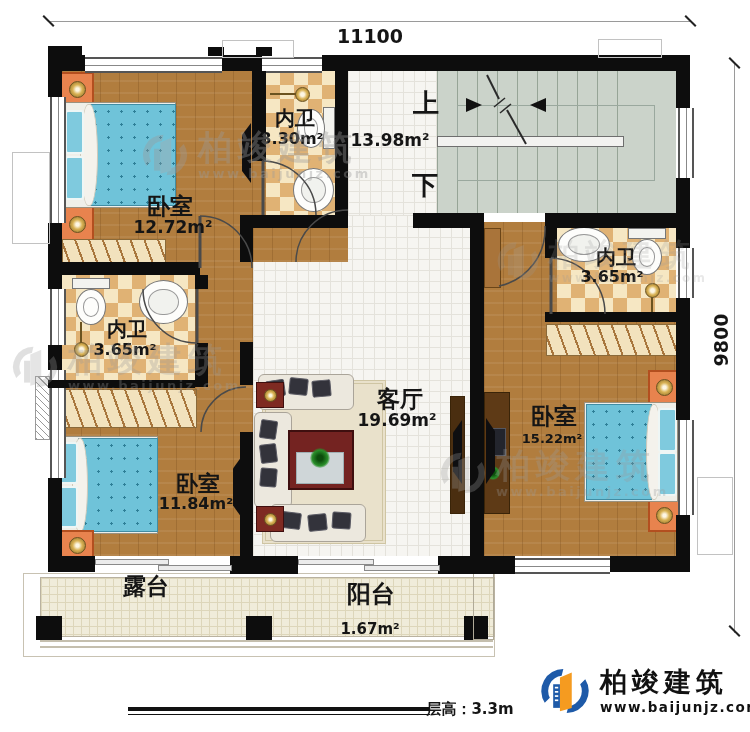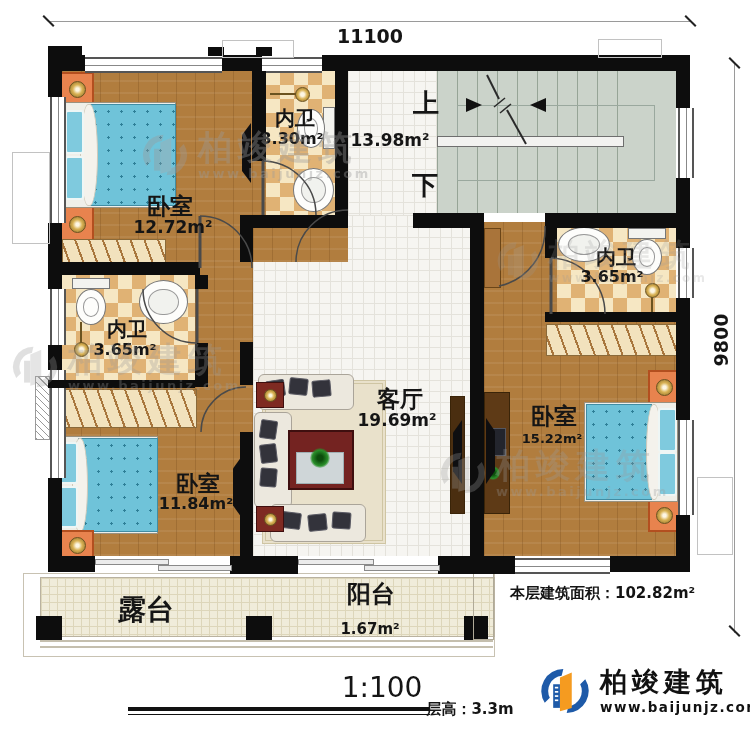--- a/index.html
+++ b/index.html
@@ -295,25 +295,22 @@
   <div class="lb" style="left:554px;top:416px;font-size:23px;">卧室</div>
   <div class="lb" style="left:552px;top:438px;font-size:13px;">15.22m²</div>
   <div class="lb" style="left:127px;top:329px;font-size:20px;">内卫</div>
   <div class="lb" style="left:125px;top:350px;font-size:16px;">3.65m²</div>
   <div class="lb" style="left:198px;top:484px;font-size:22px;">卧室</div>
   <div class="lb" style="left:196px;top:504px;font-size:16px;">11.84m²</div>
   <div class="lb" style="left:400px;top:399px;font-size:23px;">客厅</div>
   <div class="lb" style="left:397px;top:420px;font-size:17px;">19.69m²</div>
   <div class="lb" style="left:371px;top:594px;font-size:24px;">阳台</div>
   <div class="lb" style="left:370px;top:614px;font-size:15px;margin-top:15px;">1.67m²</div>
-  <div class="lb" style="left:146px;top:610px;font-size:28px;">露台</div>
-
-  <div class="abs" style="left:510px;top:584px;font-size:15px;font-weight:bold;white-space:nowrap;">
-    <span>本层建筑面积：</span><span>102.82m²</span>
-  </div>
+  <div class="lb" style="left:146px;top:586px;font-size:23px;">露台</div>
+
 
   <div class="wm" style="left:140px;top:128px;opacity:.38;">
     <svg width="50" height="54" viewBox="0 0 64 64">
       <path d="M30,6 A26,26 0 0 0 8,46 L14,40 A18,18 0 0 1 28,14 Z" fill="#9b9b9b"></path>
       <path d="M34,58 A26,26 0 0 0 56,18 L50,24 A18,18 0 0 1 36,50 Z" fill="#9b9b9b"></path>
       <polygon points="26,16 40,10 40,52 26,56" fill="#ababab"></polygon>
       <rect x="18" y="24" width="8" height="28" fill="#9b9b9b"></rect>
     </svg>
     <div>
       <div class="n" style="font-size:34px;">柏竣建筑</div>
@@ -350,21 +347,20 @@
       <path d="M34,58 A26,26 0 0 0 56,18 L50,24 A18,18 0 0 1 36,50 Z" fill="#9b9b9b"></path>
       <polygon points="26,16 40,10 40,52 26,56" fill="#ababab"></polygon>
       <rect x="18" y="24" width="8" height="28" fill="#9b9b9b"></rect>
     </svg>
     <div>
       <div class="n" style="font-size:34px;">柏竣建筑</div>
       <div class="u">www.baijunjz.com</div>
     </div>
   </div>
 
-  <div class="lb" style="left:382px;top:688px;font-size:28px;font-weight:normal;">1:100</div>
   <div class="titleline" style="left:128px;top:707px;width:302px;height:4px;"></div>
   <div class="titleline" style="left:128px;top:714px;width:302px;height:1px;"></div>
   <div class="lb" style="left:470px;top:709px;font-size:15px;">层高：3.3m</div>
 
   <div class="footer-brand" style="left:538px;top:662px;">
     <svg width="54" height="58" viewBox="0 0 64 64">
       <path d="M30,6 A26,26 0 0 0 8,46 L14,40 A18,18 0 0 1 28,14 Z" fill="#1e5aa8"></path>
       <path d="M34,58 A26,26 0 0 0 56,18 L50,24 A18,18 0 0 1 36,50 Z" fill="#1e5aa8"></path>
       <polygon points="26,16 40,10 40,52 26,56" fill="#f59b20"></polygon>
       <rect x="18" y="24" width="8" height="28" fill="#1e5aa8"></rect>

